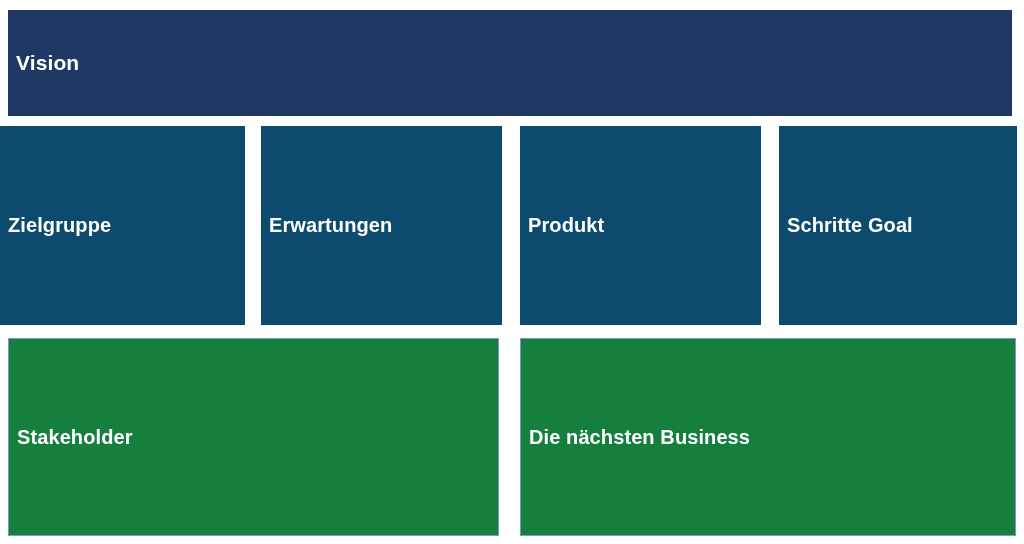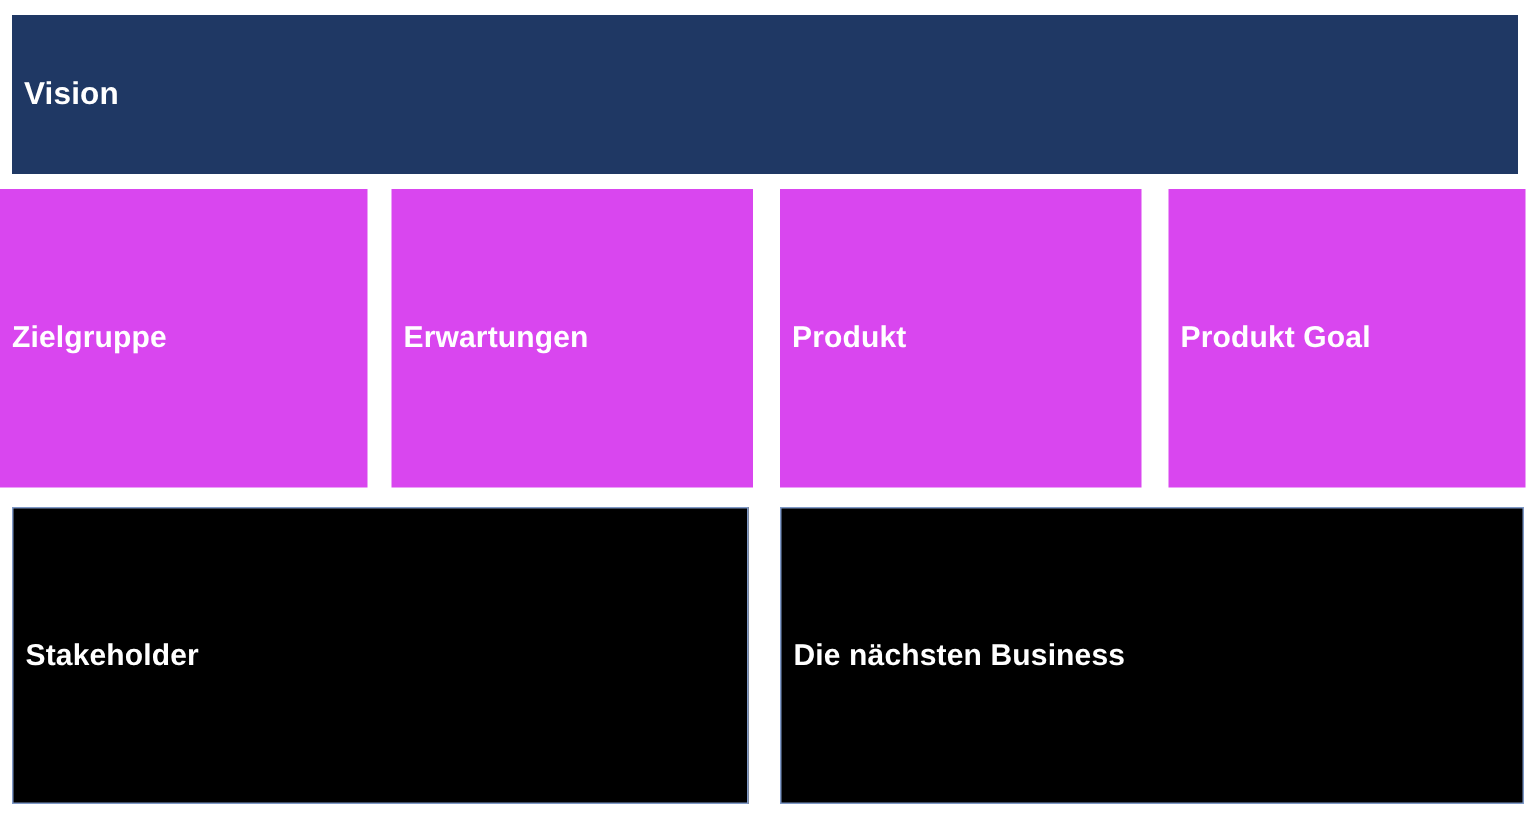--- a/index.html
+++ b/index.html
@@ -37,32 +37,32 @@
     top: 10px;
     width: 1004px;
     height: 106px;
     background: #1F3864;
     font-size: 21px;
   }
   
   .node--pillar {
     top: 126px;
     height: 199px;
-    background: #d946ef;
+    background: #0c4a6e;
     font-size: 20px;
   }
   .node--pillar-1 { left: 0px;   width: 245px; }
   .node--pillar-2 { left: 261px; width: 241px; }
   .node--pillar-3 { left: 520px; width: 241px; }
   .node--pillar-4 { left: 779px; width: 238px; }
   
   .node--footer {
     top: 338px;
     height: 198px;
-    background: #000000;
+    background: #15803d;
     border: 1px solid #7E98C6;
     font-size: 20px;
   }
   .node--footer-1 { left: 8px;   width: 491px; }
   .node--footer-2 { left: 520px; width: 496px; }
 
   .node__label {
     display: block;
     padding: 0 8px;
   }
@@ -82,21 +82,21 @@
 
   <div class="node node--pillar node--pillar-3">
     <span class="node__label">Produkt</span>
   </div>
 
   <div class="node node--pillar node--pillar-2">
     <span class="node__label">Erwartungen</span>
   </div>
 
   <div class="node node--pillar node--pillar-4">
-    <span class="node__label">Produkt Goal</span>
+    <span class="node__label">Schritte Goal</span>
   </div>
 
   <div class="node node--footer node--footer-1">
     <span class="node__label">Stakeholder</span>
   </div>
 
   <div class="node node--footer node--footer-2">
     <span class="node__label">Die nächsten Business</span>
   </div>
 

